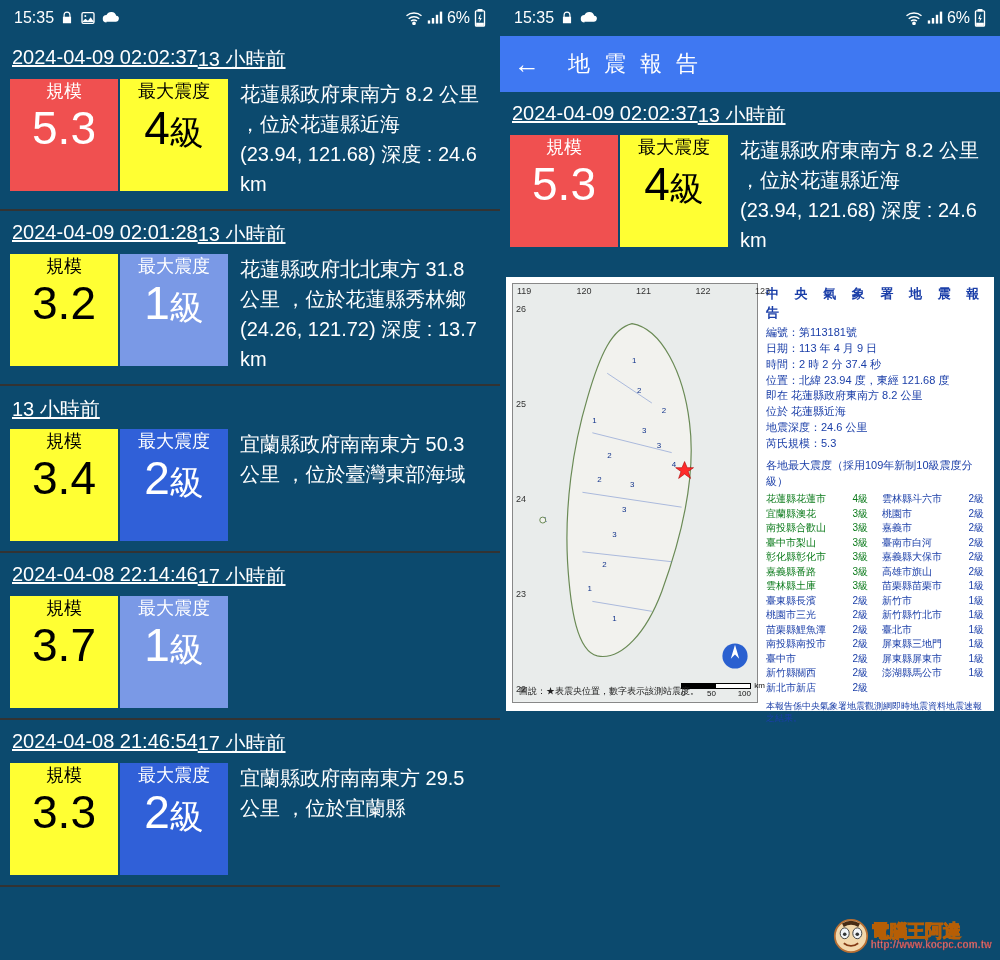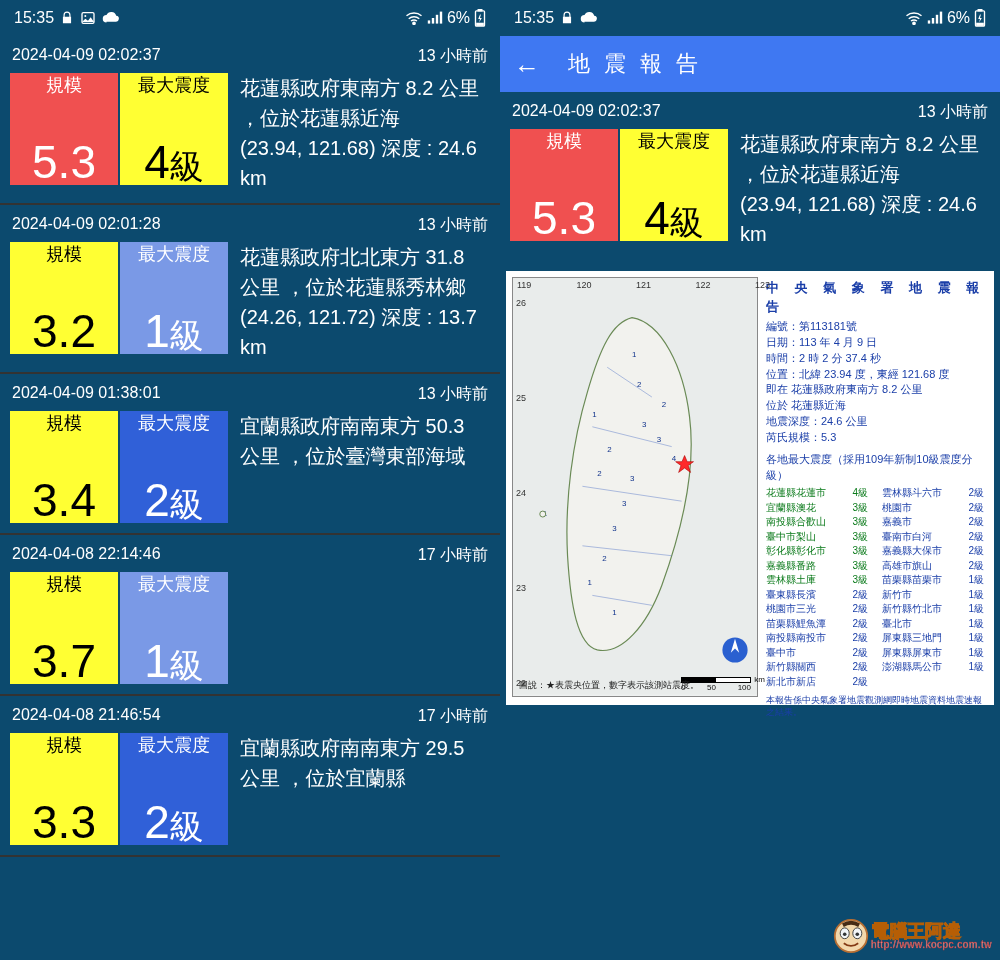--- a/index.html
+++ b/index.html
@@ -16,26 +16,25 @@
   height: 36px; display: flex; align-items: center; justify-content: space-between;
   padding: 0 14px; color: #fff; font-size: 16px; font-weight: 500;
 }
 .status-left { display: flex; align-items: center; gap: 6px; }
 .status-right { display: flex; align-items: center; gap: 4px; }
 .status-icon { display: inline-flex; align-items: center; }
 
 
 .eq-list { display: flex; flex-direction: column; }
 .eq-item { border-bottom: 2px solid #333; padding: 8px 10px 10px 10px; }
-.eq-header { display: flex; justify-content: space-between; color: #fff; font-size: 16px; padding: 2px 2px 6px 2px; }
+.eq-header { display: flex; justify-content: flex-start; color: #fff; font-size: 20px; padding: 2px 2px 6px 2px; text-decoration: underline; }
 .eq-body { display: flex; gap: 2px; }
 .box {
-  width: 108px; height: 112px; display: flex; flex-direction: column; align-items: center; justify-content: space-between;
+  width: 108px; height: 112px; display: flex; flex-direction: column; align-items: center; justify-content: flex-start;
   color: #000;
-  gap: 22px;
 }
 .box .lbl { font-size: 18px; margin-bottom: 2px; }
 .box .val { font-size: 46px; font-weight: 400; line-height: 1; }
 .box .val .unit { font-size: 34px; }
 .eq-desc { color: #fff; font-size: 20px; line-height: 1.5; padding-left: 10px; flex: 1; }
 
 
 .app-bar {
   height: 56px; background: #3f78f2; display: flex; align-items: center; padding: 0 14px; gap: 28px; color: #fff;
 }
@@ -167,21 +166,20 @@
         <span class="val">1<span class="unit">級</span></span>
       </div>
       <div class="eq-desc">
         <div>花蓮縣政府北北東方  31.8  公里  ，位於花蓮縣秀林鄉</div>
             <div>(24.26, 121.72)  深度 : 13.7 km</div>
       </div>
     </div>
       </div>
       <div class="eq-item">
     <div class="eq-header">
-      <span>2024-04-09 01:38:01</span>
       <span>13 小時前</span>
     </div>
     <div class="eq-body">
       <div class="box bg-yellow">
         <span class="lbl">規模</span>
         <span class="val">3.4</span>
       </div>
       <div class="box bg-blue">
         <span class="lbl">最大震度</span>
         <span class="val">2<span class="unit">級</span></span>

